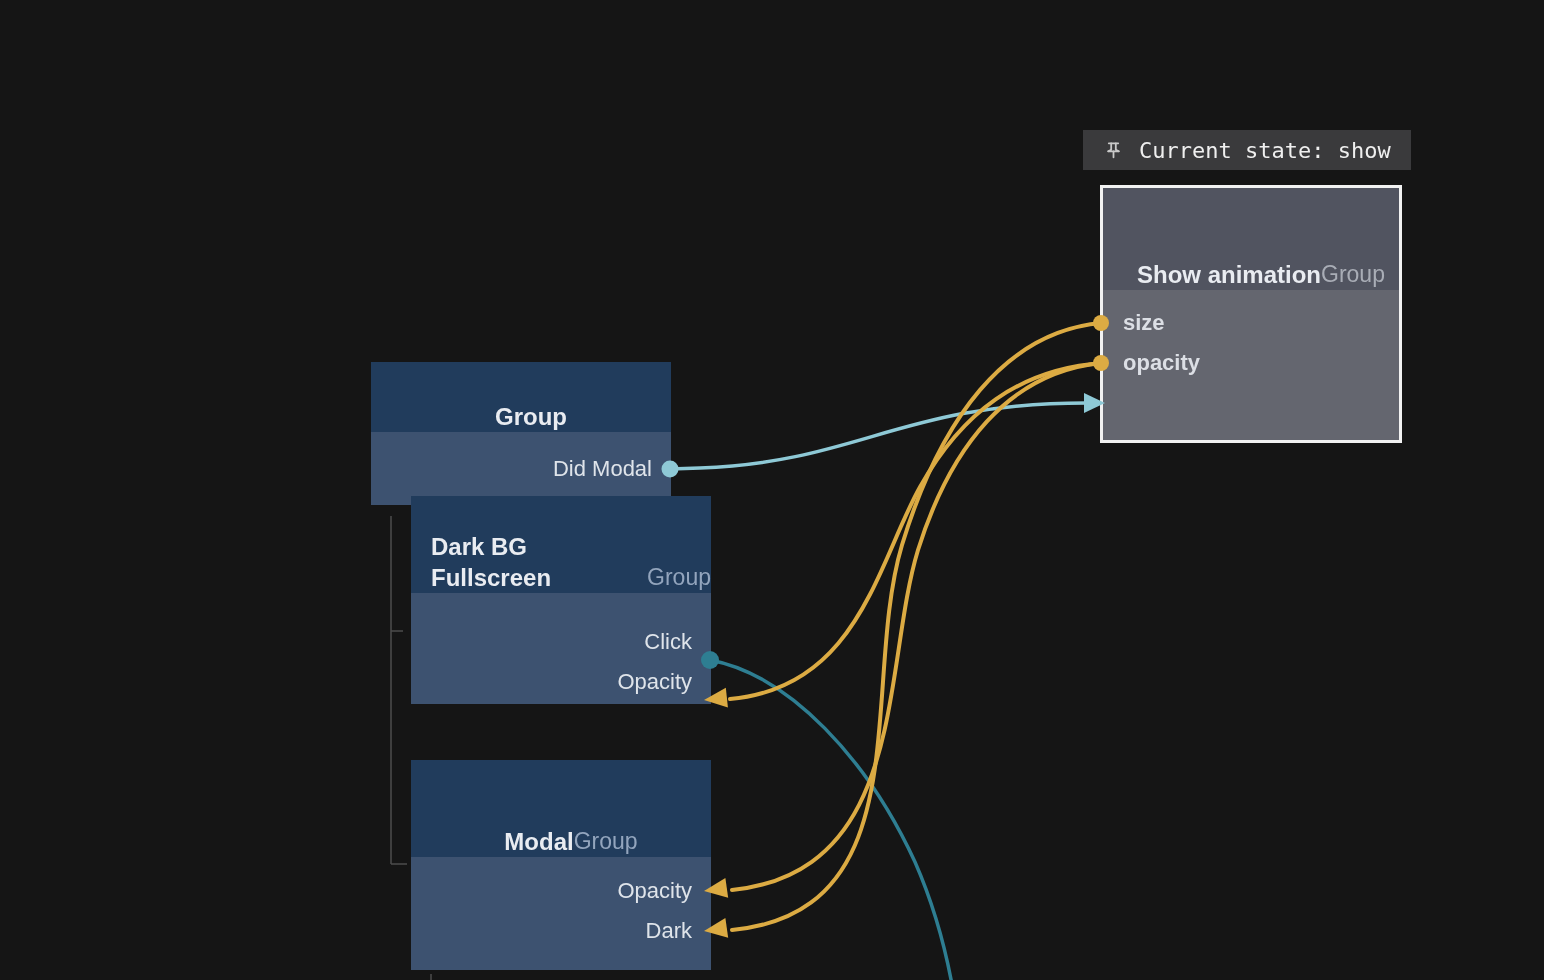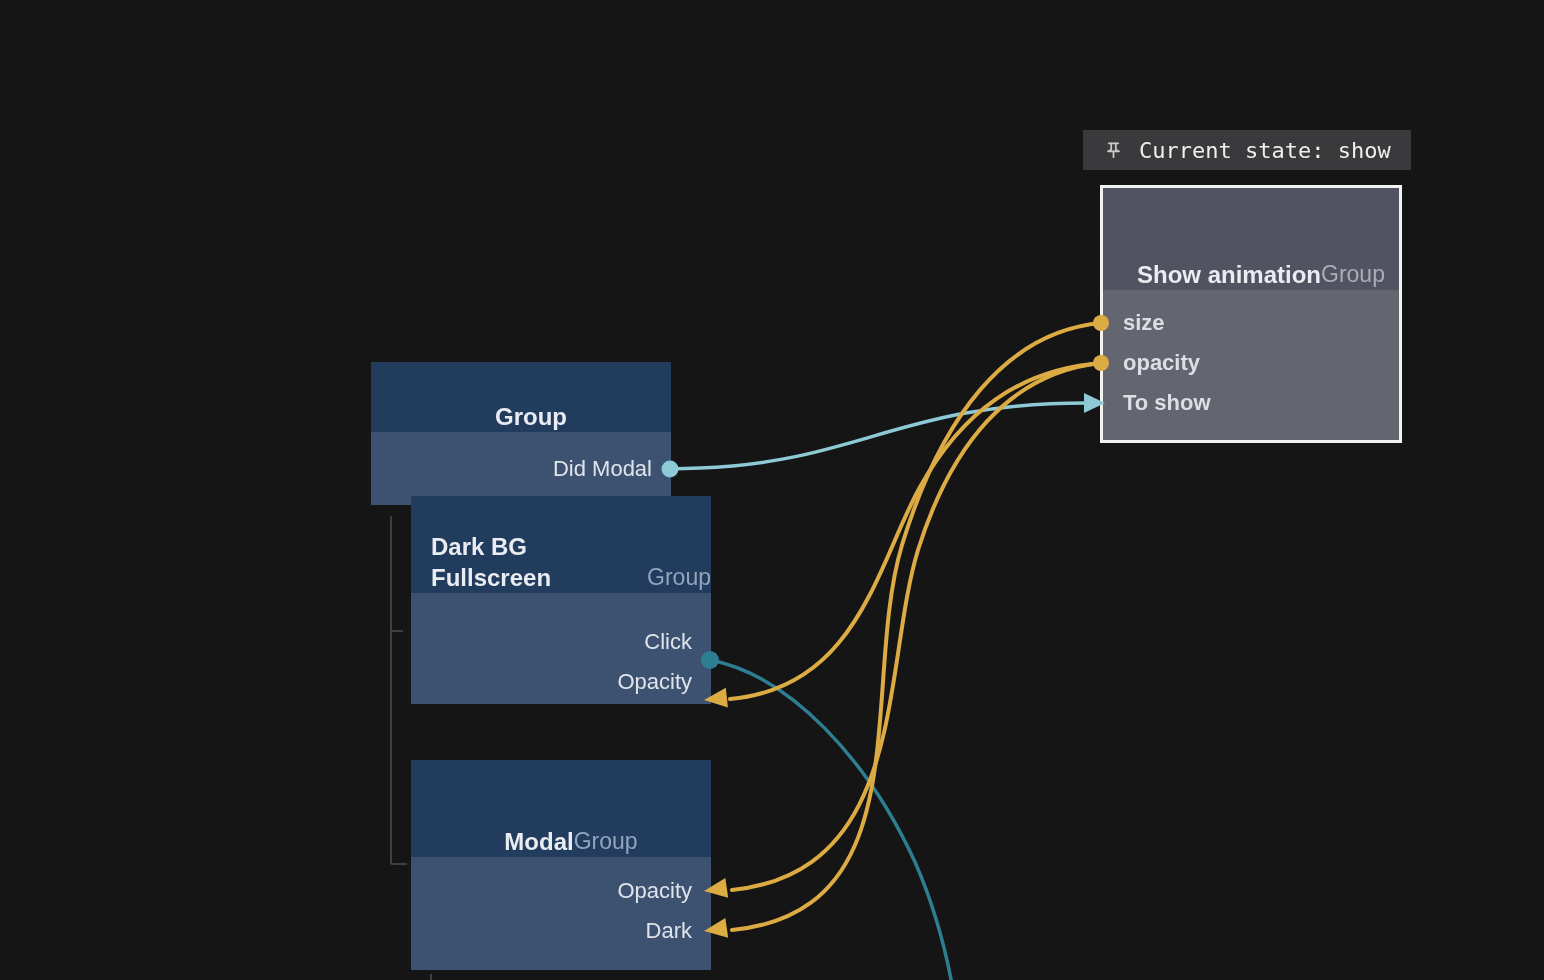--- a/index.html
+++ b/index.html
@@ -73,23 +73,20 @@
       <div class="node-title">Show animation</div>
       <div class="node-sub">Group</div>
     </div>
     <div class="node-body">
       <div class="row">
         <span>size</span>
       </div>
       <div class="row">
         <span>opacity</span>
       </div>
-      <div class="row">
-        <span>To show</span>
-      </div>
     </div>
   </div>
 
   <div class="node blue node-group">
     <div class="node-header">
       <div class="node-title">Group</div>
     </div>
     <div class="node-body">
       <div class="row">
         <span>Did Modal</span>

